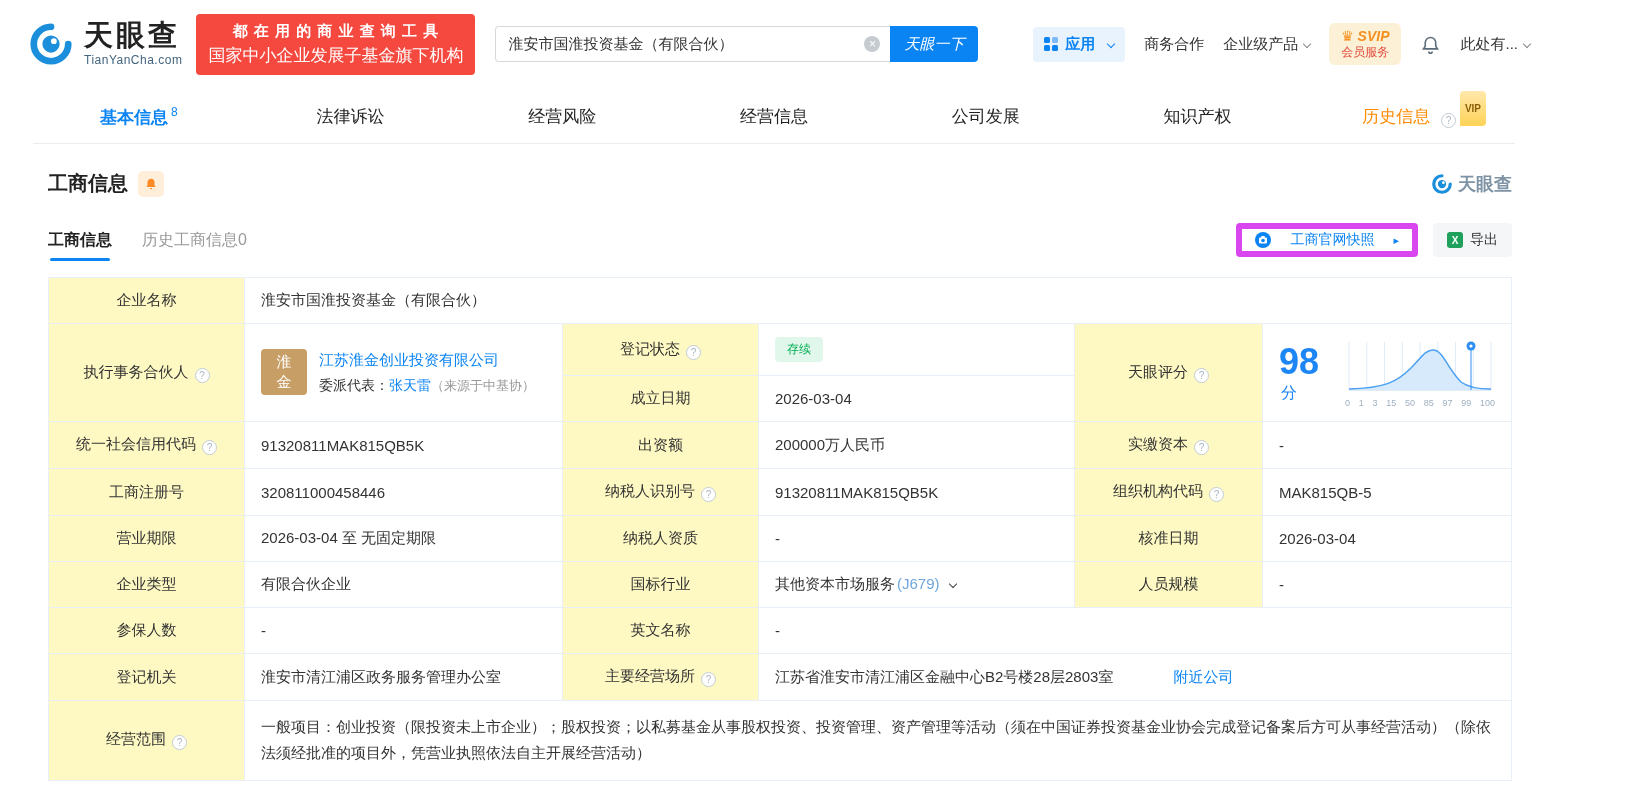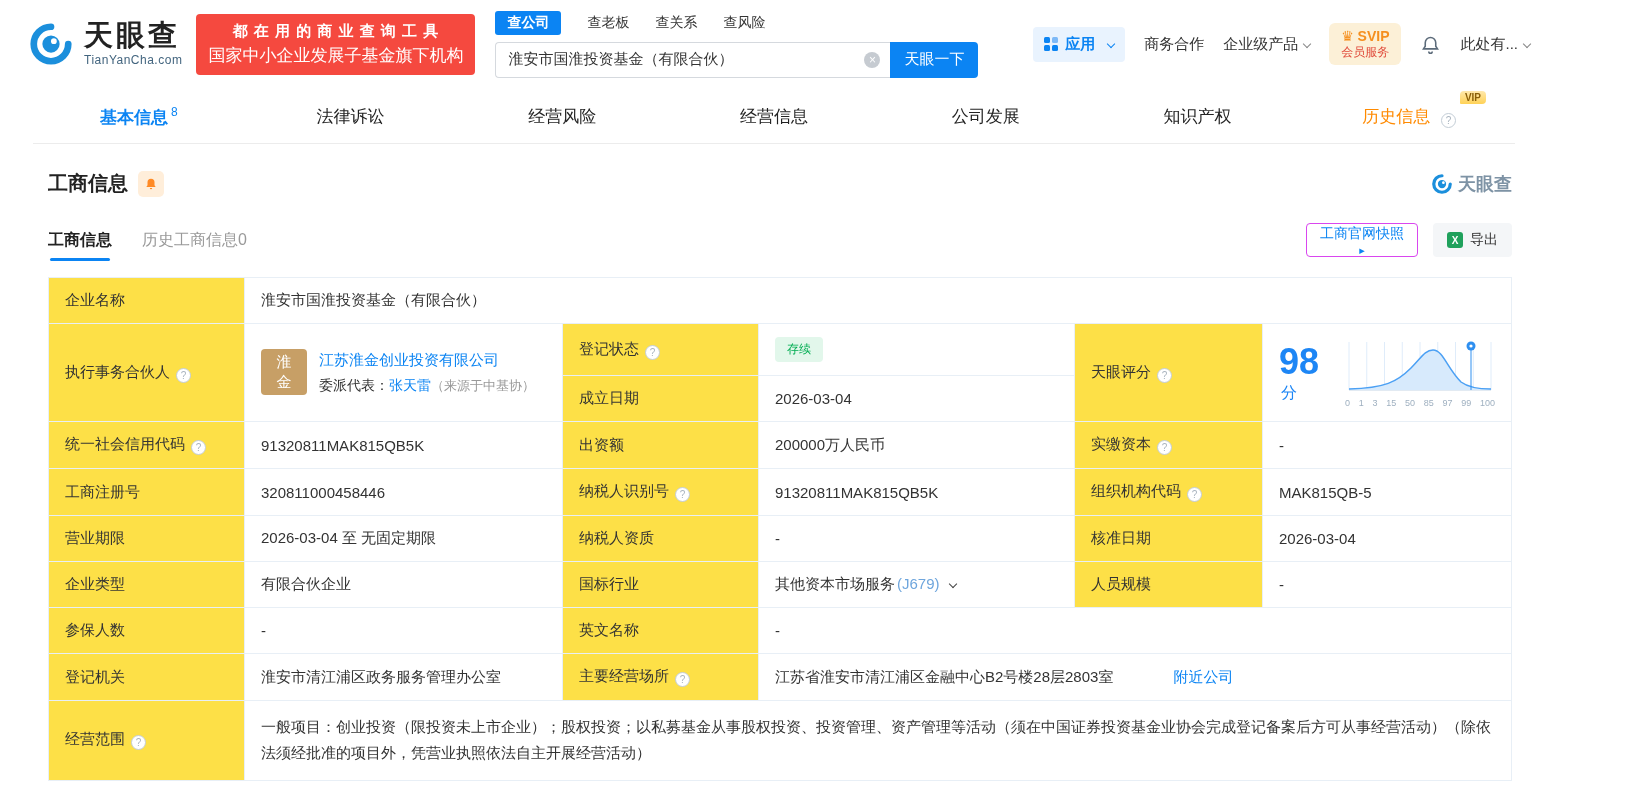--- a/index.html
+++ b/index.html
@@ -22,65 +22,65 @@
   .promo-line2 { font-size:17px; margin-top:3px; white-space:nowrap; }
 
   .search-block { margin-left:20px; width:483px; }
   .search-tabs { display:flex; align-items:center; gap:26px; font-size:14px; margin-bottom:7px; }
   .search-tab { color:#333; cursor:pointer; }
   .search-tab.active { background:#0b84f3; color:#fff; padding:3px 12px; border-radius:3px; font-weight:bold; }
   .search-row { display:flex; }
   .search-input-wrap { position:relative; width:395px; }
   .search-input { width:100%; height:36px; border:1px solid #d5d9de; border-right:none; border-radius:4px 0 0 4px; padding:0 34px 0 12px; font-size:15px; color:#333; outline:none; font-family:inherit; }
   .clear-icon { position:absolute; right:10px; top:10px; width:16px; height:16px; border-radius:50%; background:#c6cbd1; color:#fff; font-size:12px; line-height:1; display:flex; align-items:center; justify-content:center; cursor:pointer; }
-  .search-btn { width:88px; height:36px; background:#0b84f3; color:#fff; font-size:15px; border:none; border-radius:0 4px 4px 0; cursor:pointer; font-family:inherit; }
+  .search-btn { width:88px; height:36px; background:#0b84f3; color:#fff; font-size:15px; border:none; border-radius:0 4px 4px 0; cursor:pointer; font-family:inherit;font-style:italic; }
 
   .top-right { margin-left:auto; display:flex; align-items:center; gap:19px; font-size:15px; white-space:nowrap; }
   .apps-chip { display:flex; align-items:center; gap:7px; background:#e9f3fe; border-radius:4px; padding:8px 11px; color:#0b84f3; font-weight:bold; cursor:pointer; }
   .grid-icon { width:14px; height:14px; display:grid; grid-template-columns:1fr 1fr; gap:2px; }
   .grid-icon i { background:#0b84f3; border-radius:1.5px; }
   .grid-icon i:nth-child(2) { background:#7db9f7; }
   .top-link { color:#333; cursor:pointer; display:flex; align-items:center; }
   .svip-chip { background:#fcf0d7; border-radius:6px; padding:5px 12px; text-align:center; line-height:1.25; cursor:pointer; }
-  .svip-top { color:#f58f1e; font-weight:bold; font-size:14px; }
+  .svip-top { color:#f58f1e; font-weight:bold; font-size:14px; font-style:italic; }
   .svip-bottom { color:#e04a3a; font-size:12px; }
   .chev { display:inline-block; width:6px; height:6px; border-right:1.5px solid currentColor; border-bottom:1.5px solid currentColor; transform:rotate(45deg); margin-left:6px; vertical-align:2px; }
   .chev.gray { color:#888; }
 
   
   .main-nav { display:flex; align-items:center; margin:2px 33px 0; width:1482px; height:54px; border-bottom:1px solid #ececec; }
   .nav-tab { flex:1; text-align:center; font-size:17px; color:#222; cursor:pointer; }
   .tab-inner { position:relative; display:inline-block; }
   .nav-tab.active .tab-lbl { color:#0b84f3; font-weight:bold; }
   .count { font-size:12px; color:#0b84f3; vertical-align:super; margin-left:3px; }
   .nav-tab.history .tab-lbl { color:#ff8a00; }
-  .vip-tag { position:absolute; top:-14px; right:-30px; background:linear-gradient(180deg,#ffe8ab,#ffd257); color:#8a5f0a; font-size:10px; font-weight:bold; padding:1px 5px; border-radius:4px 4px 4px 1px; }
+  .vip-tag { position:absolute; top:-14px; right:-30px; background:linear-gradient(180deg,#ffe8ab,#ffd257); color:#8a5f0a; font-size:10px; font-weight:bold; padding:12px 5px; border-radius:4px 4px 4px 1px; }
   .help { display:inline-flex; align-items:center; justify-content:center; width:15px; height:15px; border:1px solid #c3cdd6; border-radius:50%; color:#a9b4bf; font-size:10px; margin-left:6px; vertical-align:-2px; cursor:pointer; background:#fff; }
 
   
   .content { width:1464px; margin-left:48px; }
   .section-head { display:flex; align-items:center; margin-top:26px; }
   .section-title { font-size:20px; font-weight:bold; color:#222; }
   .bell-chip { width:26px; height:26px; background:#ffeeda; border-radius:5px; display:flex; align-items:center; justify-content:center; margin-left:10px; cursor:pointer; }
   .watermark { margin-left:auto; display:flex; align-items:center; gap:5px; color:#7e93a5; font-size:18px; font-weight:bold; }
 
   .subtab-row { display:flex; align-items:flex-end; margin-top:26px; }
   .subtab { font-size:16px; color:#999; margin-right:30px; padding-bottom:10px; position:relative; cursor:pointer; }
   .subtab.active { color:#222; font-weight:bold; }
   .subtab.active::after { content:""; position:absolute; left:2px; right:2px; bottom:0; height:3px; background:#0b84f3; border-radius:2px; }
   .subtab-actions { margin-left:auto; display:flex; gap:15px; align-items:center; padding-bottom:4px; }
-  .snapshot-btn { display:flex; align-items:center; gap:1px; border:1px solid #d946ef; color:#0b84f3; border-radius:4px; height:34px; padding:0 13px; font-size:14px; background:#fff; cursor:pointer; font-family:inherit;flex-direction:column; }
+  .snapshot-btn { display:flex; align-items:center; gap:19px; border:6px solid #d946ef; color:#0b84f3; border-radius:4px; height:34px; padding:0 13px; font-size:14px; background:#fff; cursor:pointer; font-family:inherit; }
   .snap-arrow { font-size:11px; }
   .export-btn { display:flex; align-items:center; gap:7px; background:#f4f6f8; border:none; border-radius:4px; height:34px; padding:0 14px; font-size:14px; color:#333; cursor:pointer; font-family:inherit; }
   .excel-icon { width:16px; height:16px; background:#1fa15c; color:#fff; border-radius:3px; font-size:10px; font-weight:bold; display:flex; align-items:center; justify-content:center; }
 
   
   .info-table { width:100%; border-collapse:collapse; table-layout:fixed; margin-top:16px; margin-bottom:40px; }
   .info-table td { border:1px solid #e8eff6; font-size:15px; padding:13px 16px; vertical-align:middle; color:#333; word-break:break-all; background:#fff; }
-  .info-table td.lbl { background:#fde047; }
+  .info-table td.lbl { background:#fef9c3;text-align:center; }
   .status-badge { display:inline-block; background:#e2f7eb; color:#00ad52; border-radius:4px; padding:4px 12px; font-size:12px; }
   .partner { display:flex; gap:12px; align-items:flex-start; }
   .partner-badge { width:46px; height:46px; background:#c79f66; border-radius:4px; color:#fff; display:flex; align-items:center; justify-content:center; cursor:pointer; flex:none; }
   .pb-text { display:inline-block; width:18px; line-height:1.3; word-break:break-all; text-align:center; font-size:15px; }
   .partner-info { line-height:1.5; }
   .partner-rep { font-size:14px; margin-top:4px; }
   .rep-src { color:#999; font-size:13px; }
   .score-cell { padding:8px 10px; }
   .score-wrap { display:flex; align-items:center; gap:10px; }
   .score-big { font-size:36px; font-weight:bold; color:#1d86f5; }
@@ -106,26 +106,20 @@
       <div class="brand-domain">TianYanCha.com</div>
     </div>
   </div>
 
   <div class="promo">
     <div class="promo-line1">都 在 用 的 商 业 查 询 工 具</div>
     <div class="promo-line2">国家中小企业发展子基金旗下机构</div>
   </div>
 
   <div class="search-block">
-    <div class="search-tabs">
-      <span class="search-tab active">查公司</span>
-      <span class="search-tab">查老板</span>
-      <span class="search-tab">查关系</span>
-      <span class="search-tab">查风险</span>
-    </div>
     <div class="search-row">
       <div class="search-input-wrap">
         <input class="search-input" type="text" value="淮安市国淮投资基金（有限合伙）" style="">
         <span class="clear-icon">×</span>
       </div>
       <button class="search-btn">天眼一下</button>
     </div>
   </div>
 
   <div class="top-right">

